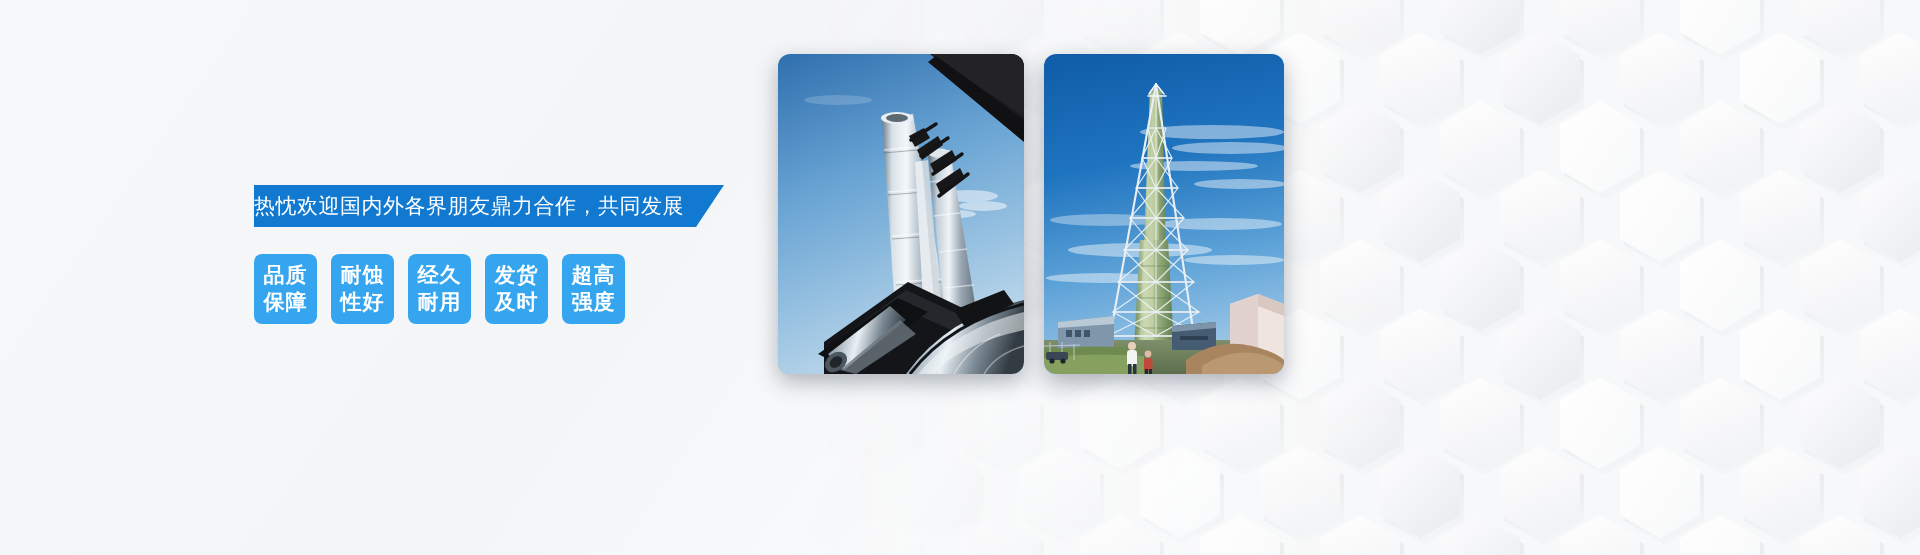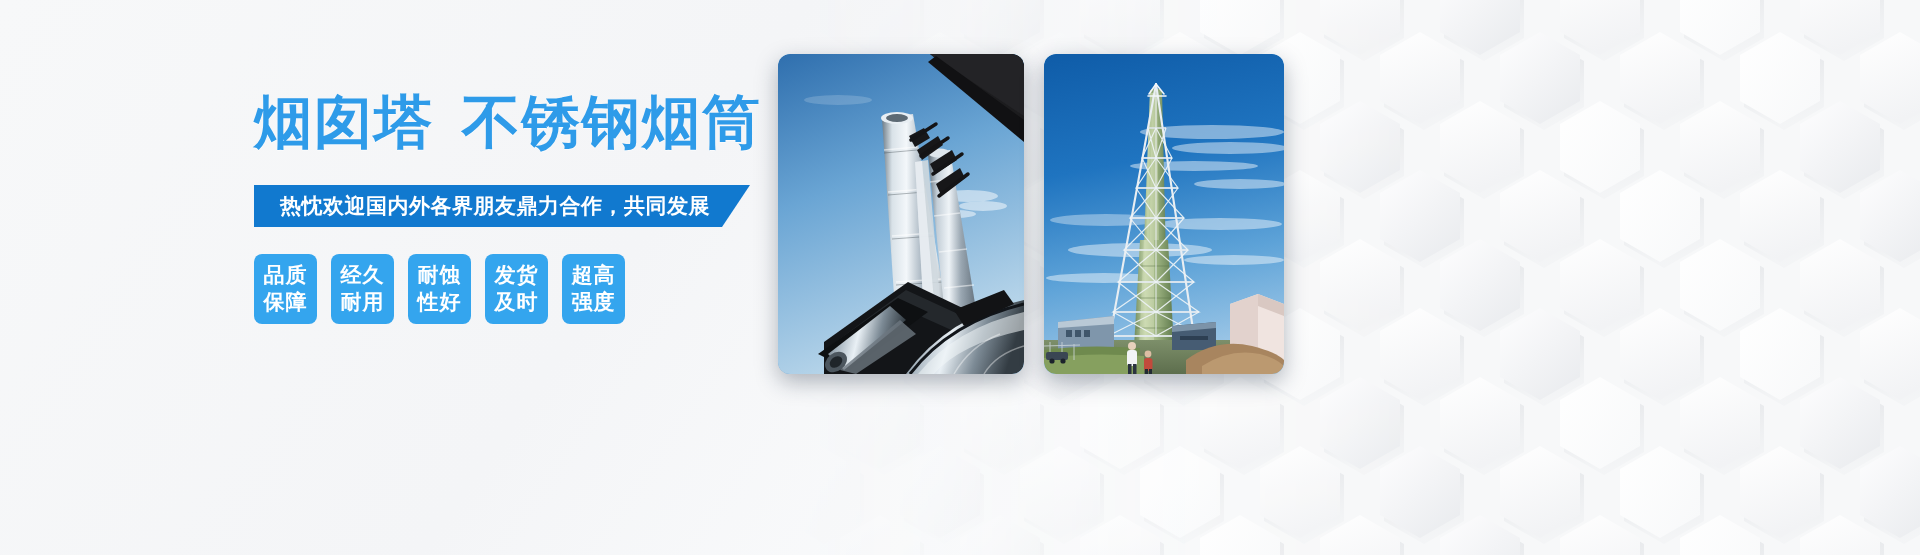--- a/index.html
+++ b/index.html
@@ -47,26 +47,26 @@
     letter-spacing:2px;
     white-space:nowrap;
     text-shadow:0 1px 0 rgba(255,255,255,0.6);
   }
   .title .gap { display:inline-block; width:28px; }
 
   .ribbon {
     position:absolute;
     left:0; top:185px;
     height:42px;
-    padding:0 40px 0 26px;
+    padding:0 40px 0 0;
     background:#1179cf;
     color:#ffffff;
     font-size:21px;
     line-height:42px;
-    font-weight:700;
+    font-weight:400;
     letter-spacing:0.5px;
     white-space:nowrap;
     clip-path:polygon(0 0, 100% 0, calc(100% - 28px) 100%, 0 100%);
   }
 
   .badges {
     position:absolute;
     left:0; top:254px;
     display:flex;
     gap:14px;
@@ -364,38 +364,35 @@
                 <use href="#hexcell" x="1000" y="690"></use>
             </g>
           </g>
         </g>
       </svg>
     </div>
   </div>
 
   <div class="content">
 
-    <div class="title">
-      <span>烟囱塔</span><span class="gap"></span><span>不锈钢烟筒</span>
-    </div>
 
     <div class="ribbon">热忱欢迎国内外各界朋友鼎力合作，共同发展</div>
 
     <div class="badges">
       <div class="badge">
         <span class="badge-line">品质</span>
         <span class="badge-line">保障</span>
       </div>
       <div class="badge">
+        <span class="badge-line">耐蚀</span>
+        <span class="badge-line">性好</span>
+      </div>
+      <div class="badge">
         <span class="badge-line">经久</span>
         <span class="badge-line">耐用</span>
-      </div>
-      <div class="badge">
-        <span class="badge-line">耐蚀</span>
-        <span class="badge-line">性好</span>
       </div>
       <div class="badge">
         <span class="badge-line">发货</span>
         <span class="badge-line">及时</span>
       </div>
       <div class="badge">
         <span class="badge-line">超高</span>
         <span class="badge-line">强度</span>
       </div>
     </div>

